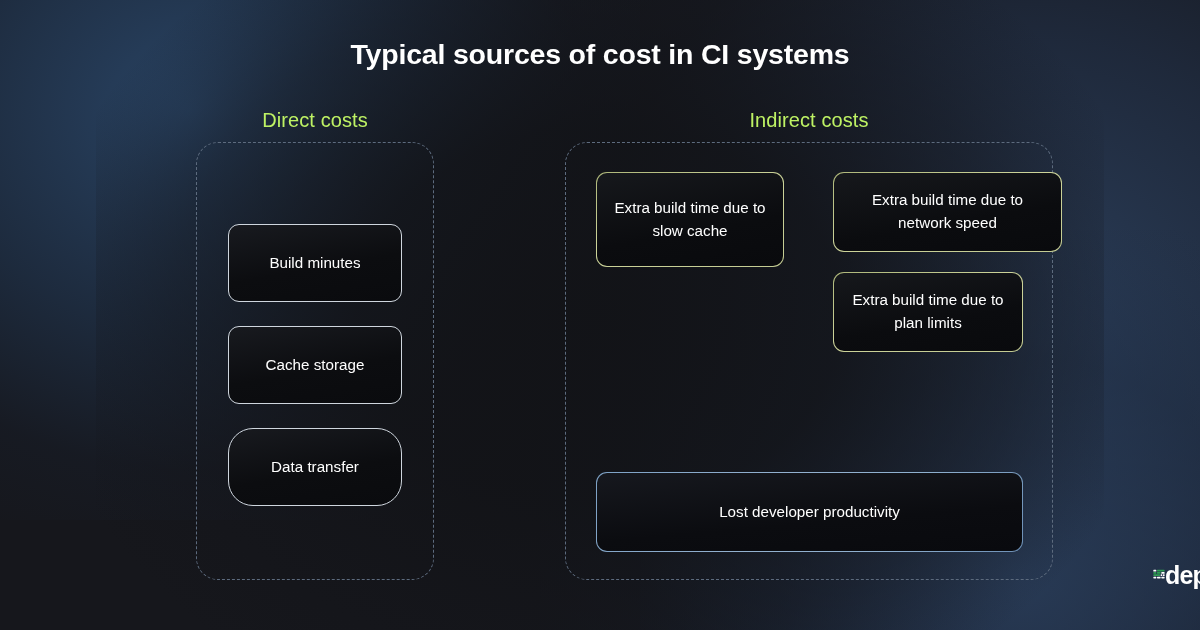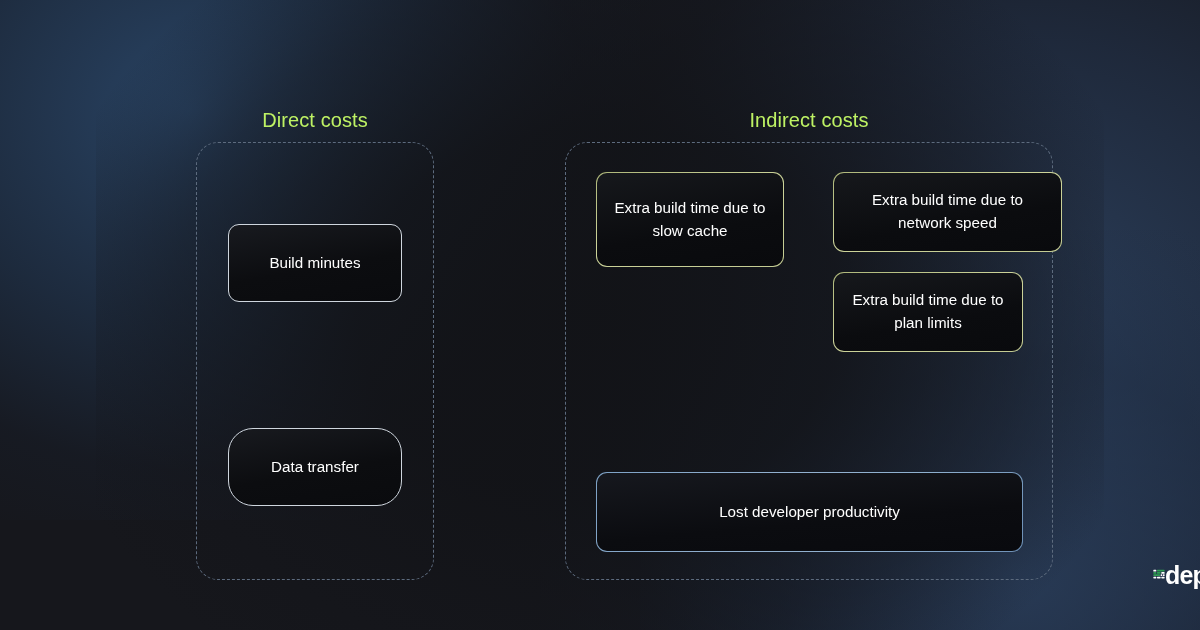--- a/index.html
+++ b/index.html
@@ -191,27 +191,31 @@
 
 <div class="page">
 
   <div class="bg-root">
     <div class="bg-glow-tl"></div>
     <div class="bg-glow-r"></div>
     <div class="bg-glow-br"></div>
     <div class="bg-center-dark"></div>
   </div>
 
+  <h1 class="title">Typical sources of cost in CI systems</h1>
 
   <div class="col-heading left">Direct costs</div>
 
   <div class="group left"></div>
 
   <div class="card plain c-build">
     <span class="card-txt">Build minutes</span>
+  </div>
+  <div class="card plain c-cache">
+    <span class="card-txt">Cache storage</span>
   </div>
   <div class="card plain c-data">
     <span class="card-txt">Data transfer</span>
   </div>
 
   <div class="col-heading right">Indirect costs</div>
 
   <div class="group right"></div>
 
   <div class="card khaki c-slow">

